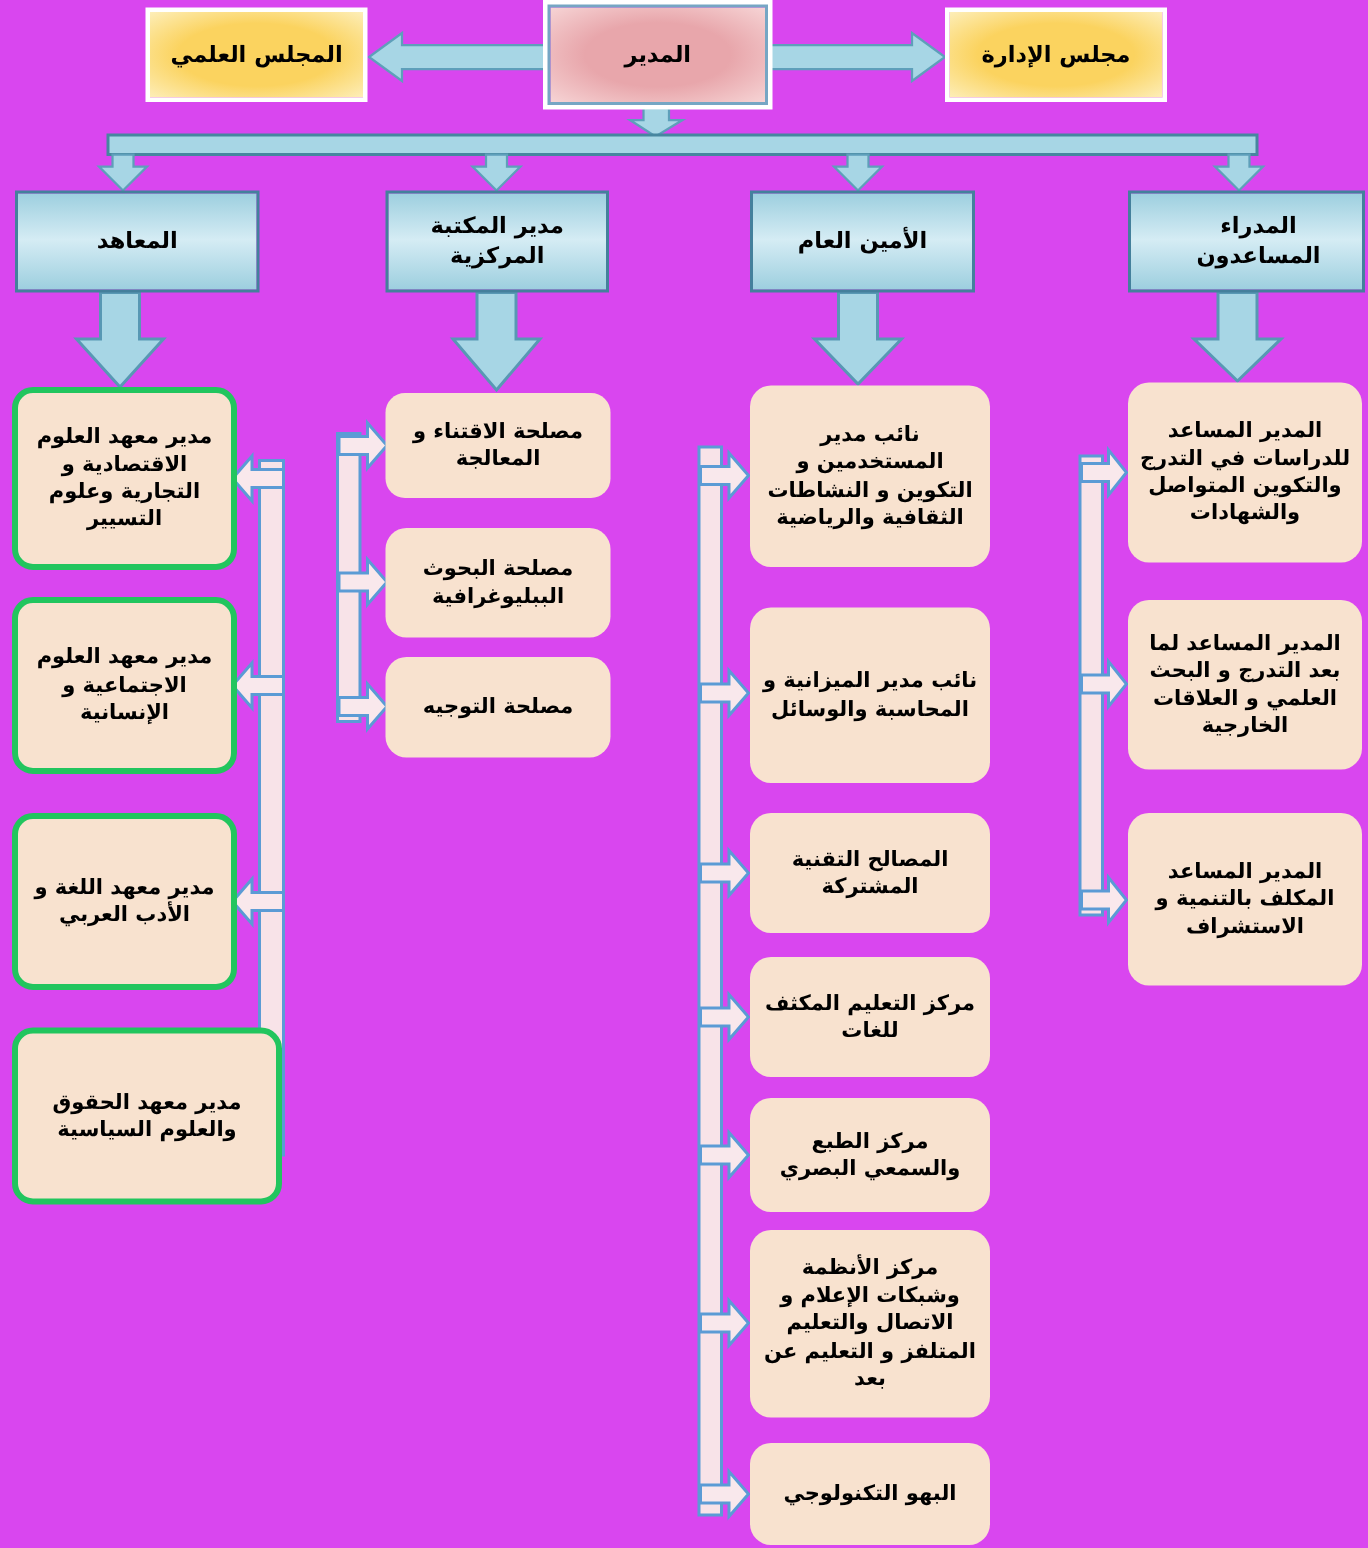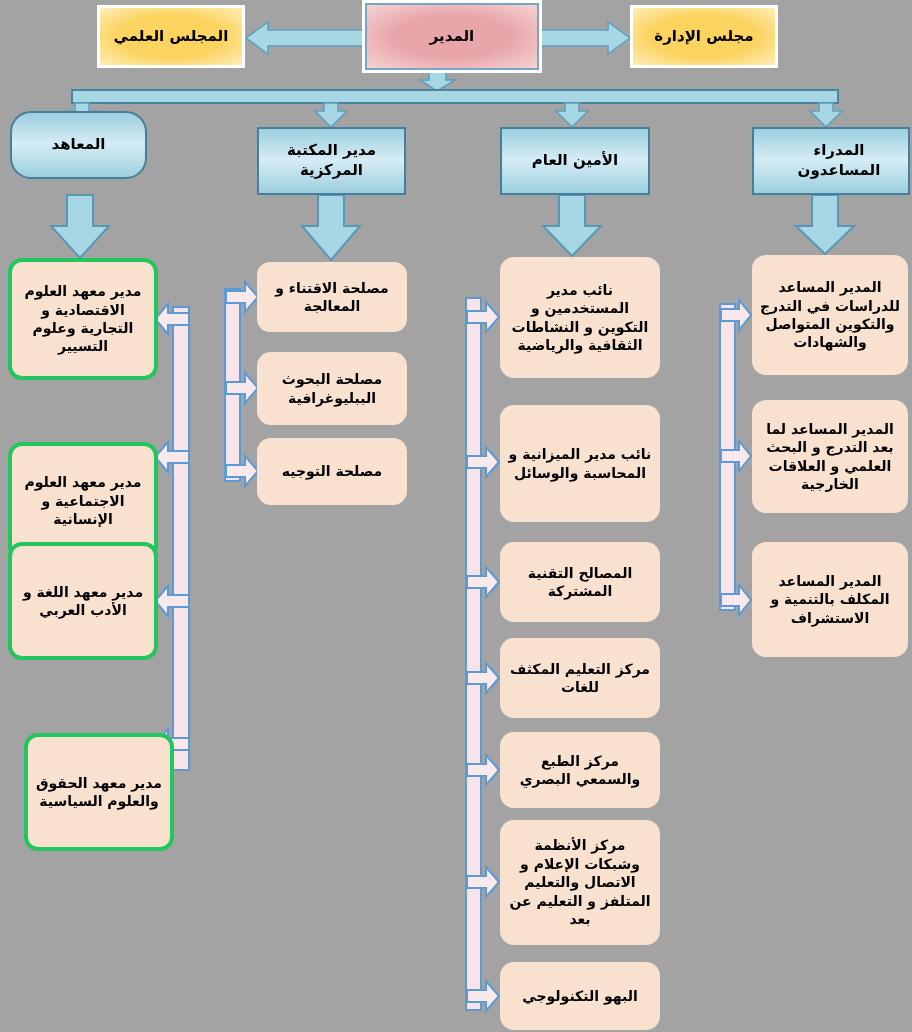--- a/index.html
+++ b/index.html
@@ -1,17 +1,17 @@
 <!DOCTYPE html>
 <html lang="ar"><head>
 <meta charset="utf-8">
 <style>
   html,body { margin:0; padding:0; background:#000; }
   .canvas {
-    position:relative; width:912px; height:1032px; background:#a3a3a3;
+    position:relative; width:912px; height:1032px; background:#d946ef;
     font-family:"DejaVu Sans", sans-serif; overflow:hidden;
   }
   .connectors { position:absolute; left:0; top:0; width:912px; height:1032px; }
   .box {
     position:absolute; display:flex; align-items:center; justify-content:center;
     text-align:center; font-weight:bold; color:#000; direction:rtl;
     padding:4px 7px; box-sizing:border-box; line-height:1.32;
   }
   .yellow {
     background: radial-gradient(ellipse at center, #fbd35f 52%, #fdeeb9 100%);
@@ -103,32 +103,32 @@
     </g>
     <g>
       <rect x="720" y="304" width="15" height="306" fill="#f8e3e8" stroke="#5b9bd5" stroke-width="2"></rect>
       <polygon points="721,309 739,309 739,300 751,315 739,330 739,321 721,321" fill="#f9e8ec" stroke="#5b9bd5" stroke-width="2"></polygon>
       <polygon points="721,450 739,450 739,441 751,456 739,471 739,462 721,462" fill="#f9e8ec" stroke="#5b9bd5" stroke-width="2"></polygon>
       <polygon points="721,594 739,594 739,585 751,600 739,615 739,606 721,606" fill="#f9e8ec" stroke="#5b9bd5" stroke-width="2"></polygon>
     </g>
   </svg>
 
   <div class="box yellow" style="left:97px; top:5px; width:148px; height:63px;" dir="rtl">المجلس العلمي</div>
-  <div class="box director" style="left:365px; top:3px; width:174px; height:67px;text-align:right;" dir="rtl">المدير</div>
+  <div class="box director" style="left:365px; top:3px; width:147px; height:67px;text-align:right;" dir="rtl">المدير</div>
   <div class="box yellow" style="left:630px; top:5px; width:148px; height:63px;" dir="rtl">مجلس الإدارة</div>
 
-  <div class="box blue" style="left:10px; top:111px; width:137px; height:68px;border-radius:21px;" dir="rtl">المعاهد</div>
+  <div class="box blue" style="left:10px; top:127px; width:163px; height:68px;" dir="rtl">المعاهد</div>
   <div class="box blue" style="left:257px; top:127px; width:149px; height:68px;" dir="rtl">مدير المكتبة المركزية</div>
   <div class="box blue" style="left:500px; top:127px; width:150px; height:68px;" dir="rtl">الأمين العام</div>
   <div class="box blue" style="left:752px; top:127px; width:158px; height:68px;padding-left:23px;" dir="rtl">المدراء المساعدون</div>
 
   <div class="box peach outlined" style="left:8px; top:258px; width:150px; height:122px;" dir="rtl">مدير معهد العلوم الاقتصادية و التجارية وعلوم التسيير</div>
-  <div class="box peach outlined" style="left:8px; top:398px; width:150px; height:118px;margin-top:44px;" dir="rtl">مدير معهد العلوم الاجتماعية و الإنسانية</div>
+  <div class="box peach outlined" style="left:8px; top:398px; width:150px; height:118px;" dir="rtl">مدير معهد العلوم الاجتماعية و الإنسانية</div>
   <div class="box peach outlined" style="left:8px; top:542px; width:150px; height:118px;" dir="rtl">مدير معهد اللغة و الأدب العربي</div>
-  <div class="box peach outlined" style="left:24px; top:685px; width:150px; height:118px;margin-top:48px;" dir="rtl">مدير معهد الحقوق والعلوم السياسية</div>
+  <div class="box peach outlined" style="left:8px; top:685px; width:180px; height:118px;" dir="rtl">مدير معهد الحقوق والعلوم السياسية</div>
 
   <div class="box peach" style="left:257px; top:262px; width:150px; height:70px;border-radius:13px;" dir="rtl">مصلحة الاقتناء و المعالجة</div>
   <div class="box peach" style="left:257px; top:352px; width:150px; height:73px;" dir="rtl">مصلحة البحوث الببليوغرافية</div>
   <div class="box peach" style="left:257px; top:438px; width:150px; height:67px;" dir="rtl">مصلحة التوجيه</div>
 
   <div class="box peach" style="left:500px; top:257px; width:160px; height:121px;" dir="rtl">نائب مدير المستخدمين و التكوين و النشاطات الثقافية والرياضية</div>
   <div class="box peach" style="left:500px; top:405px; width:160px; height:117px;" dir="rtl">نائب مدير الميزانية و المحاسبة والوسائل</div>
   <div class="box peach" style="left:500px; top:542px; width:160px; height:80px;" dir="rtl">المصالح التقنية المشتركة</div>
   <div class="box peach" style="left:500px; top:638px; width:160px; height:80px;" dir="rtl">مركز التعليم المكثف للغات</div>
   <div class="box peach" style="left:500px; top:732px; width:160px; height:76px;" dir="rtl">مركز الطبع والسمعي البصري</div>

